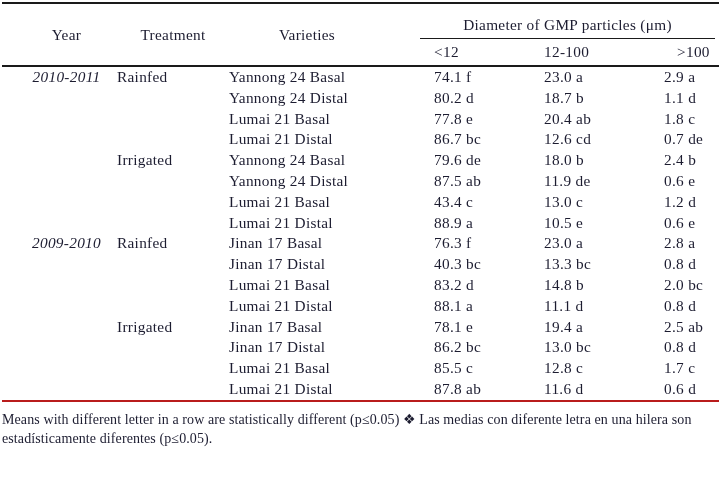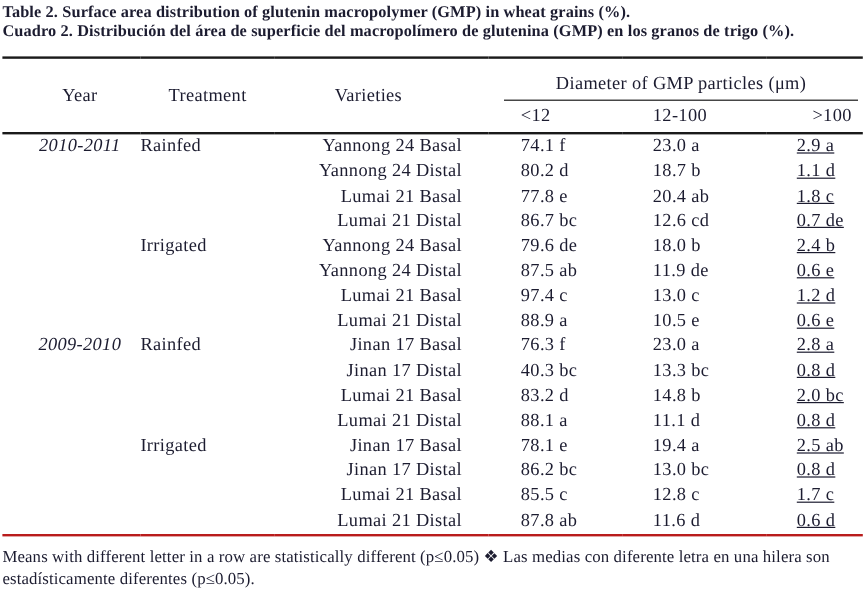--- a/index.html
+++ b/index.html
@@ -80,43 +80,39 @@
 
   tbody td {
     height: 20.8px;
     line-height: 20.8px;
     padding: 0;
     white-space: nowrap;
     overflow: hidden;
   }
   td.c-year  { text-align: center; padding-left: 14px; font-style: italic; }
   td.c-treat { text-align: left; }
-  td.c-var   { text-align: right; padding-right: 22px; }
+  td.c-var   { text-align: left; padding-right: 22px; }
   td.c-num   { text-align: left; }
   td.c-d1    { padding-left: 27px; }
   td.c-d2    { padding-left: 25px; }
-  td.c-d3    { padding-left: 25px; text-decoration: underline; }
+  td.c-d3    { padding-left: 25px; }
 
   
   .footnote {
     margin-top: 8px;
     font-size: 14px;
     line-height: 19.5px;
     letter-spacing: 0.1px;
   }
 </style>
 </head>
 <body>
 
 <div class="page">
 
-  <div class="titles">
-    <div class="title-line">Table 2. Surface area distribution of glutenin macropolymer (GMP) in wheat grains (%).</div>
-    <div class="title-line">Cuadro 2. Distribución del área de superficie del macropolímero de glutenina (GMP) en los granos de trigo (%).</div>
-  </div>
 
   <table class="paper-table">
     <colgroup>
       <col class="w-year">
       <col class="w-treatment">
       <col class="w-varieties">
       <col class="w-d1">
       <col class="w-d2">
       <col class="w-d3">
     </colgroup>
@@ -187,21 +183,21 @@
       <td class="c-var">Yannong 24 Distal</td>
       <td class="c-num c-d1">87.5 ab</td>
       <td class="c-num c-d2">11.9 de</td>
       <td class="c-num c-d3">0.6 e</td>
     </tr>
 
     <tr>
       <td class="c-year"></td>
       <td class="c-treat"></td>
       <td class="c-var">Lumai 21 Basal</td>
-      <td class="c-num c-d1">97.4 c</td>
+      <td class="c-num c-d1">43.4 c</td>
       <td class="c-num c-d2">13.0 c</td>
       <td class="c-num c-d3">1.2 d</td>
     </tr>
 
     <tr>
       <td class="c-year"></td>
       <td class="c-treat"></td>
       <td class="c-var">Lumai 21 Distal</td>
       <td class="c-num c-d1">88.9 a</td>
       <td class="c-num c-d2">10.5 e</td>

